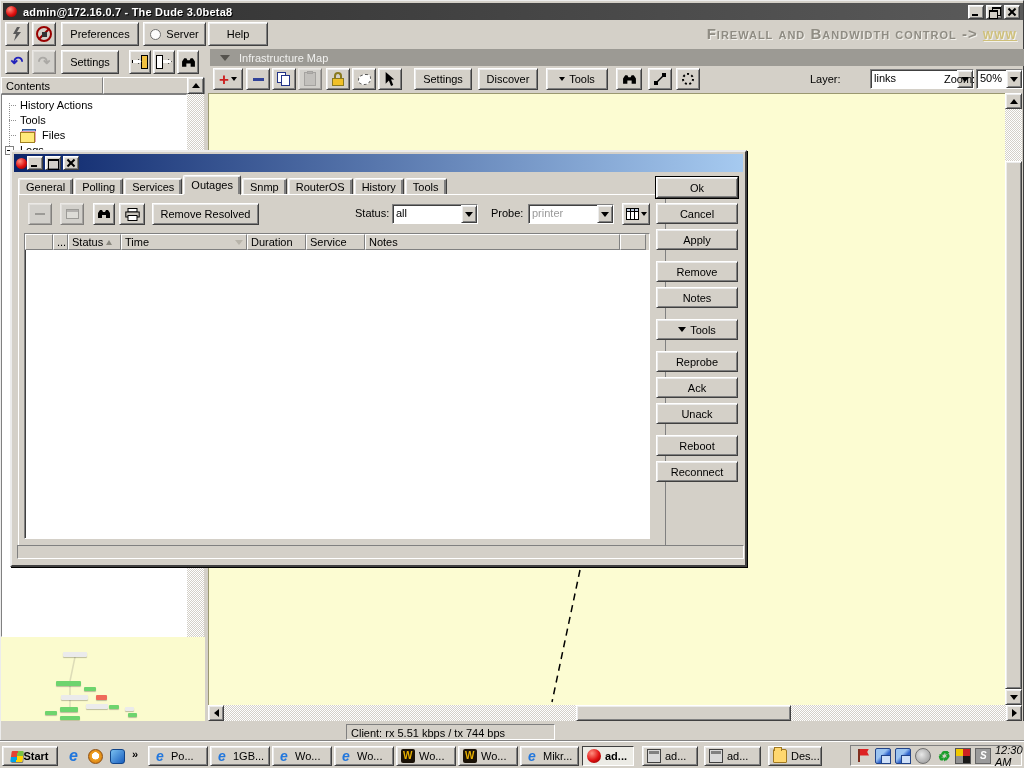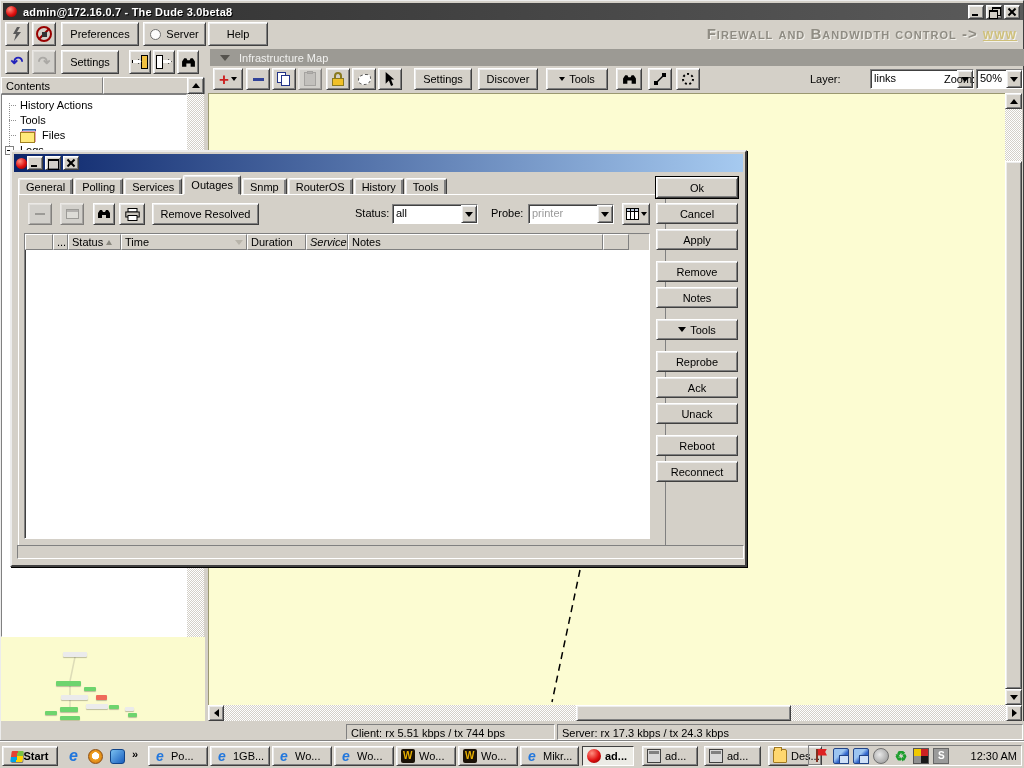--- a/index.html
+++ b/index.html
@@ -165,22 +165,22 @@
   .icon-ie { color:#2277dd; font-weight:bold; font-style:italic; font-size:14px; line-height:14px; text-align:center; }
   .icon-ie::before { content:"e"; }
   .icon-wow { background:#1a1208; border-radius:2px; color:#e8bココ00; }
   .icon-wow::before { content:"W"; color:#e8b000; font-weight:bold; font-size:10px; position:absolute; left:2px; top:1px; }
   .icon-dude { border-radius:50%; background:radial-gradient(circle at 35% 30%, #ff9080, #e01010 55%, #700000); }
   .icon-window { background:#d8d8d8; border:1px solid #404040; }
   .icon-window::before { content:""; position:absolute; left:1px; top:1px; right:1px; height:3px; background:#808080; }
   .icon-folder2 { background:#ffd76e; border:1px solid #a07820; border-radius:1px 2px 1px 1px; }
   .icon-folder2::before { content:""; position:absolute; left:0; top:-3px; width:6px; height:3px;
      background:#ffd76e; border:1px solid #a07820; border-bottom:none; }
-  #tray { position:absolute; right:2px; top:3px; width:214px; height:21px; border:1px solid;
-    border-color:#808080 #fff #fff #808080; display:flex; align-items:center; padding:0 4px; gap:4px; }
+  #tray { position:absolute; right:2px; top:3px; width:172px; height:21px; border:1px solid;
+    border-color:#808080 #fff #fff #808080; display:flex; align-items:center; padding:0 4px; gap:4px;font-style:italic; }
   #tray-clock { margin-left:auto; }
   .tray-ic { width:16px; height:16px; position:relative; flex:none; }
   .ic-flag::before { content:""; position:absolute; left:3px; top:1px; width:2px; height:13px; background:#803020; }
   .ic-flag::after { content:""; position:absolute; left:5px; top:1px; width:9px; height:7px; background:#dd2222;
     clip-path:polygon(0 0, 100% 0, 80% 50%, 100% 100%, 0 100%); }
   .ic-net { background:linear-gradient(135deg,#9cc4f0 40%,#3366cc 60%); border:1px solid #224488; border-radius:2px; }
   .ic-net::after { content:""; position:absolute; right:-1px; bottom:-1px; width:8px; height:7px;
     background:#cfe0f8; border:1px solid #224488; }
   .ic-speaker { border-radius:50%; background:radial-gradient(circle at 40% 40%, #e8e8e8, #909090); border:1px solid #707070; }
   .ic-green { color:#1c9e2c; font-size:14px; line-height:16px; text-align:center; font-weight:bold; }
@@ -451,21 +451,20 @@
         </span>
       <span class="checker" style="position:absolute; left:16px; top:0; width:782px; height:16px; display:block;"></span>
       <span class="sb-btn" style="left:368px; top:0; width:215px; height:16px;"></span>
       <span class="sb-btn" style="left:798px; top:0; width:16px; height:16px;">
           <span class="tri-right"></span>
         </span>
     </div>
 
     <div id="statusbar">
       <span class="status-panel" style="left:345px; width:209px;">Client: rx 5.51 kbps / tx 744 bps</span>
-      <span class="status-panel" style="left:556px; width:466px;">Server: rx 17.3 kbps / tx 24.3 kbps</span>
     </div>
   </div>
 
   <div id="dialog">
     <div id="dlg-title">
       <span class="dude-sphere"></span>
       <span class="caps" style="display:flex; gap:2px;">
         <span class="cap-btn g-min"></span>
         <span class="cap-btn g-max"></span>
         <span class="cap-btn g-close"></span>
@@ -548,21 +547,21 @@
             </span>
             <span class="col has-filter" style="width: 126px;">
               <span>Time</span>
 
               <span class="filtermark"></span>
             </span>
             <span class="col" style="width: 59px;">
               <span>Duration</span>
 
             </span>
-            <span class="col" style="width: 42px; font-style: italic;">
+            <span class="col" style="width: 59px;">
               <span>Service</span>
 
             </span>
             <span class="col" style="width: 255px;">
               <span>Notes</span>
 
             </span>
             <span class="col" style="width: 26px;">
               <span></span>
 

